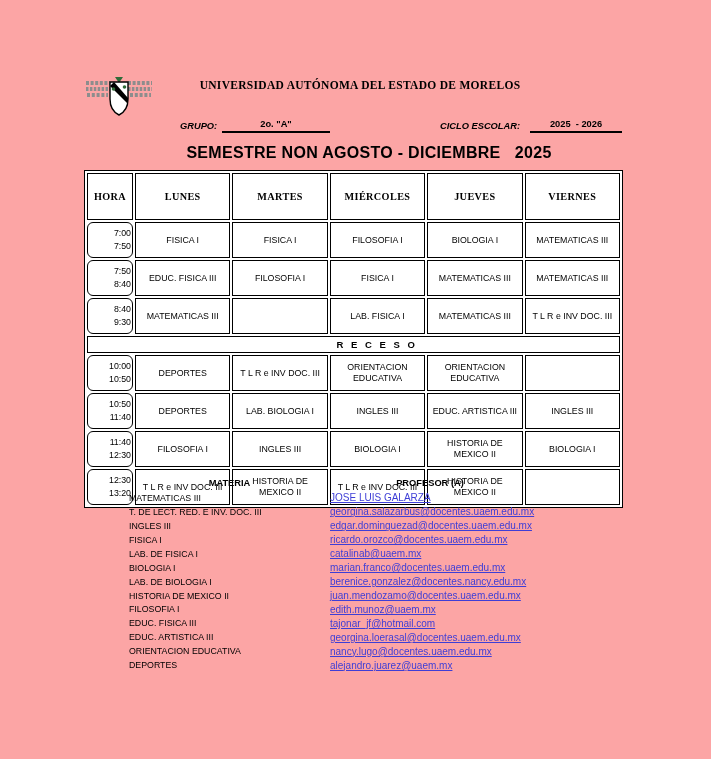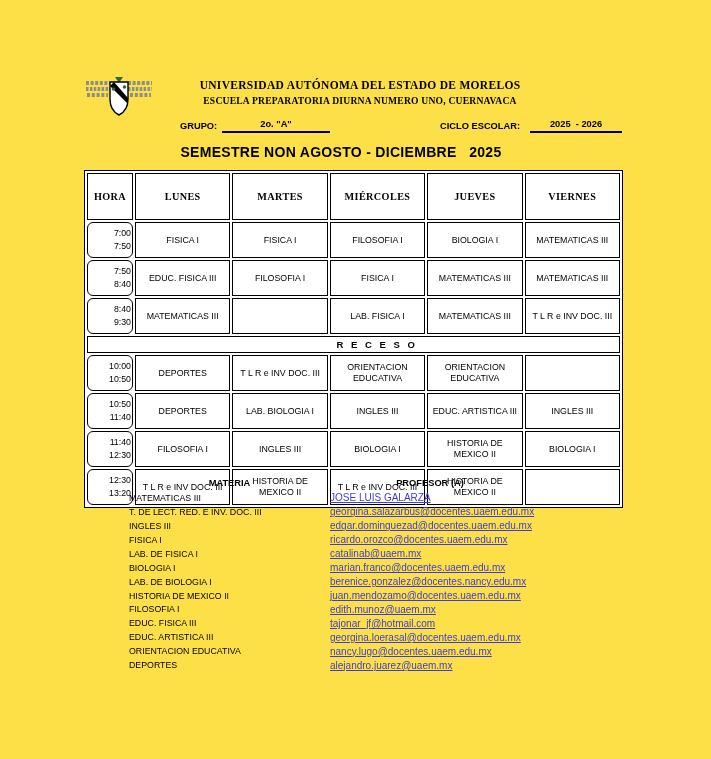--- a/index.html
+++ b/index.html
@@ -2,45 +2,45 @@
 <html><head>
 <meta charset="utf-8">
 <title>Horario</title>
 <style>
   html,body{margin:0;padding:0;}
   body{
     width:711px;height:759px;background:#ffffff;position:relative;
     font-family:"Liberation Sans","DejaVu Sans",sans-serif;color:#000;
     -webkit-font-smoothing:antialiased;
   }
-  .page{position:absolute;inset:0;background:#fde047;}
+  .page{position:absolute;inset:0;background:#fca5a5;}
 
   
   .logo{position:absolute;left:86px;top:76px;width:66px;height:44px;}
   .header-text{position:absolute;left:150px;top:79px;width:420px;text-align:center;}
   .uni-name{
     font-family:"Liberation Serif","DejaVu Serif",serif;font-weight:bold;
     font-size:11.5px;letter-spacing:.3px;white-space:nowrap;
   }
   .school-name{
     font-family:"Liberation Serif","DejaVu Serif",serif;font-weight:bold;
     font-size:9.6px;letter-spacing:.2px;margin-top:4px;white-space:nowrap;
   }
-  .lbl{position:absolute;font-size:9.3px;font-weight:bold;white-space:pre;}
+  .lbl{position:absolute;font-size:9.3px;font-weight:bold;white-space:pre;font-style:italic;}
   .fill-val{
     position:absolute;font-size:9.3px;font-weight:bold;text-align:center;
     border-bottom:2px solid #000;padding-bottom:2px;white-space:pre;
   }
   .grupo-label{left:180px;top:121px;}
   .grupo-value{left:222px;top:119px;width:108px;}
   .ciclo-label{left:440px;top:121px;}
   .ciclo-value{left:530px;top:119px;width:92px;}
   .semester{
-    position:absolute;left:72px;top:144px;width:538px;text-align:center;
-    font-size:14px;font-weight:bold;letter-spacing:.3px;white-space:pre;
+    position:absolute;left:100px;top:144px;width:538px;text-align:center;
+    font-size:16px;font-weight:bold;letter-spacing:.3px;white-space:pre;
   }
 
   
   table.schedule{
     position:absolute;left:84px;top:170px;width:539px;
     border-collapse:separate;border-spacing:2px;border:1px solid #000;
     table-layout:fixed;background:#fff;
   }
   table.schedule th,table.schedule td{border:1px solid #000;overflow:hidden;}
   table.schedule th{
@@ -90,21 +90,20 @@
       <path d="M29,1 L37,1 L33,7 Z" fill="#2e6b38"></path>
       <path d="M24,6 H42 V23 C42,32 37,37 33,39 C29,37 24,32 24,23 Z" fill="#ffffff" stroke="#000000" stroke-width="1.4"></path>
       <path d="M24,10 L28,6 L42,22 L42,28 Z" fill="#000000"></path>
       <circle cx="27.5" cy="13" r="1.8" fill="#2e6b38"></circle>
       <circle cx="38.5" cy="11" r="1.8" fill="#2e6b38"></circle>
     </svg>
   </div>
 
   <div class="header-text">
     <div class="uni-name">UNIVERSIDAD AUTÓNOMA DEL ESTADO DE MORELOS</div>
-    <div class="school-name">ESCUELA PREPARATORIA DIURNA NUMERO UNO, CUERNAVACA</div>
   </div>
 
   <span class="lbl grupo-label">GRUPO:</span>
   <span class="fill-val grupo-value">2o. "A"</span>
   <span class="lbl ciclo-label">CICLO ESCOLAR:</span>
   <span class="fill-val ciclo-value">2025  - 2026</span>
 
   <div class="semester">SEMESTRE NON AGOSTO - DICIEMBRE   2025</div>
 
   <table class="schedule">

